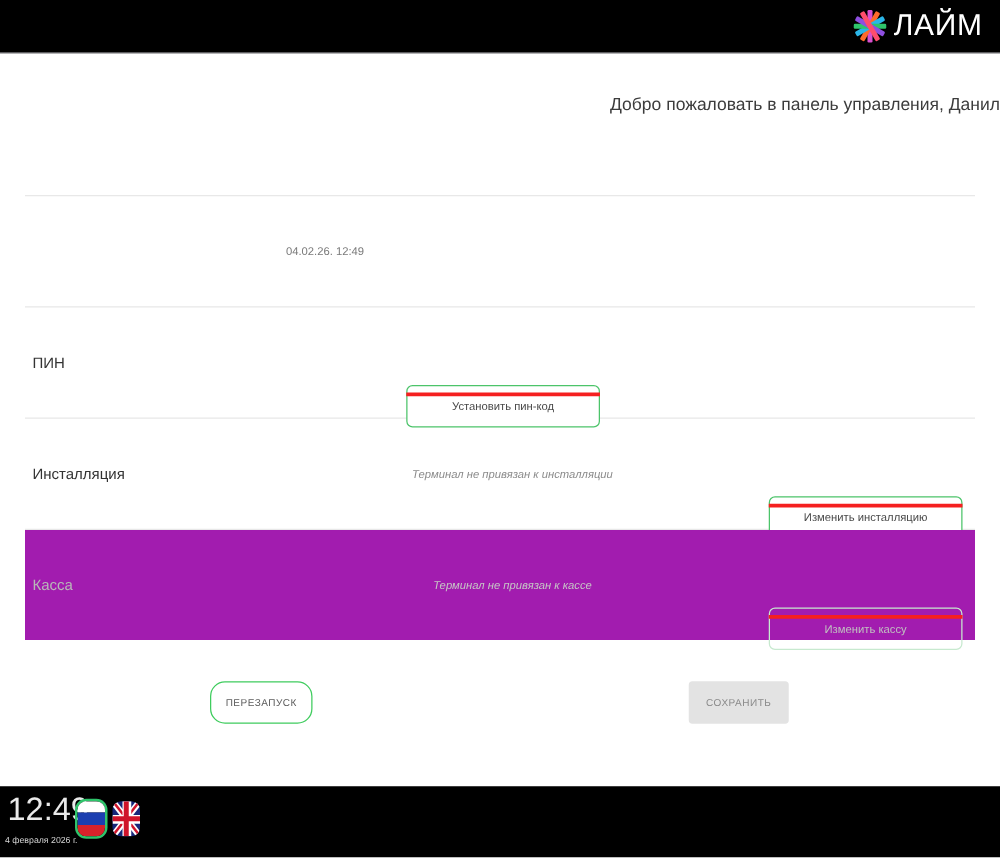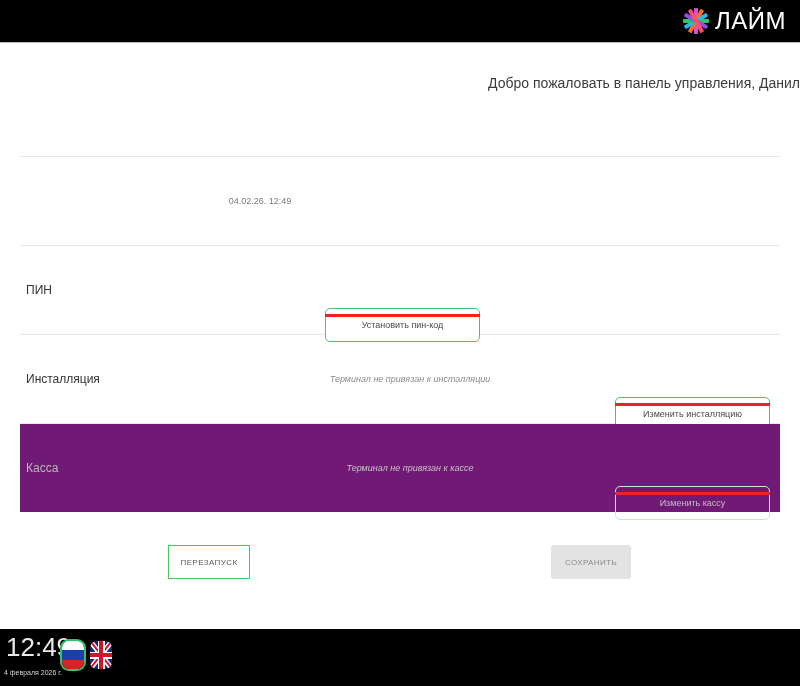--- a/index.html
+++ b/index.html
@@ -101,21 +101,21 @@
   }
 
   .row {
     position: relative;
     height: 88px;
     display: flex;
     align-items: center;
     box-sizing: border-box;
   }
   .row.disabled {
-    background: #701a75;
+    background: #a21caf;
   }
 
   .row-label {
     width: 300px;
     padding-left: 6px;
     font-size: 12px;
     color: #333333;
     box-sizing: border-box;
   }
   .row.disabled .row-label { color: #b8b8b8; }
@@ -192,21 +192,21 @@
     width: 800px;
     height: 60px;
   }
   #restart-button {
     position: absolute;
     left: 168px;
     top: 8px;
     width: 82px;
     height: 34px;
     border: 1px solid #3fcc5e;
-    border-radius: 0;
+    border-radius: 12px;
     background: #ffffff;
     color: #5c5c5c;
     font-size: 8px;
     letter-spacing: 0.4px;
     font-family: "Liberation Sans", sans-serif;
     cursor: pointer;
     display: flex;
     align-items: center;
     justify-content: center;
     box-sizing: border-box;

